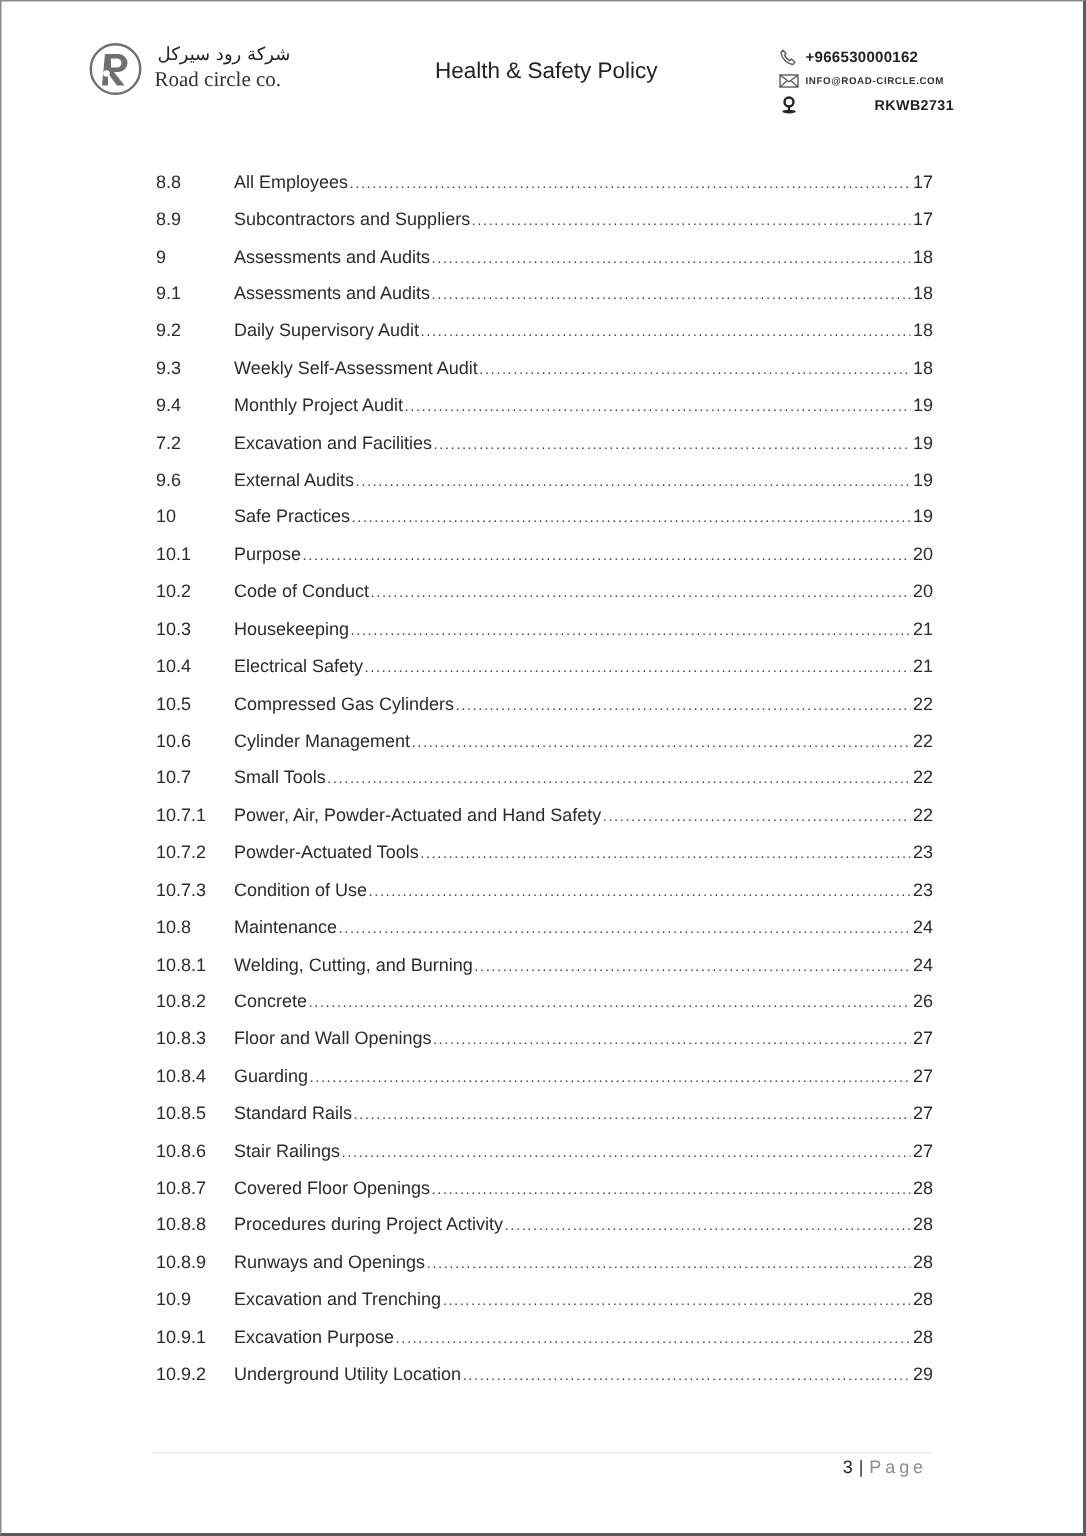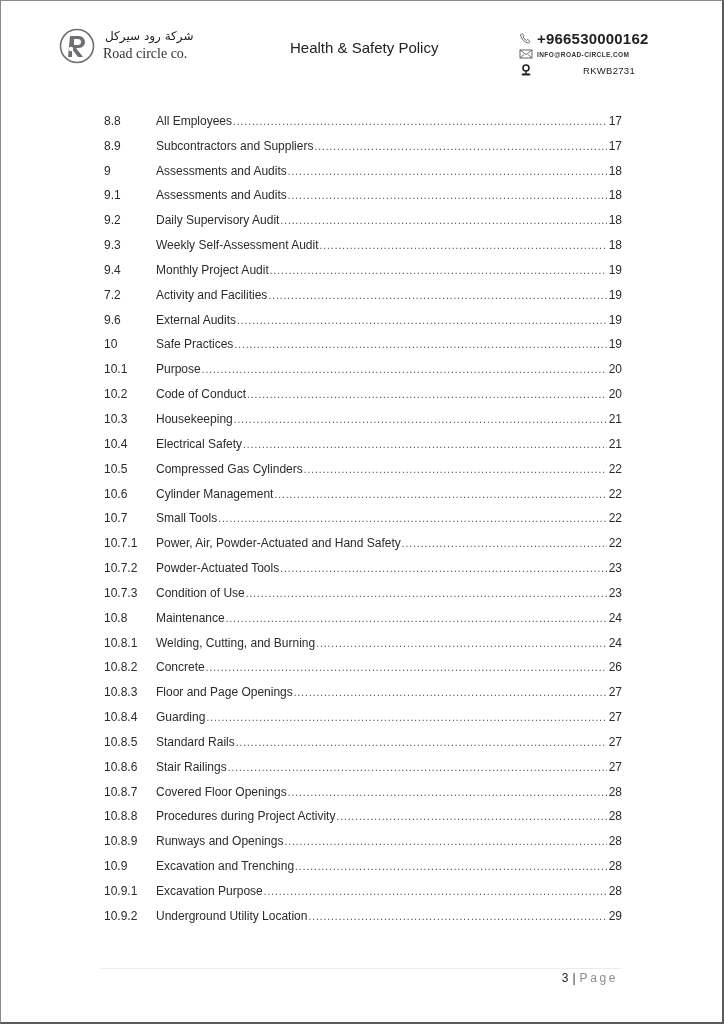--- a/index.html
+++ b/index.html
@@ -19,23 +19,23 @@
   .logo-mark { position: absolute; left: 0; top: 0; width: 36px; height: 36px; }
   .logo-ar { position: absolute; left: 46px; top: 1px; font-size: 12px; color: #222; direction: rtl; font-family: "DejaVu Sans", sans-serif; }
   .logo-en { position: absolute; left: 44px; top: 18px; font-size: 14px; color: #333; font-family: "Liberation Serif", serif; white-space: nowrap; }
   .doc-title {
     position: absolute; left: 289px; top: 38px;
     font-family: Liberation Sans, sans-serif; font-size: 15px; color: #222;
   }
   .contact { position: absolute; left: 518px; top: 29px; }
   .contact-row { display: flex; align-items: center; height: 16px; }
   .contact-row .ic { width: 14px; height: 12px; margin-right: 4px; display: inline-block; }
-  .c-phone { font-size: 15px; font-weight: bold; color: #222; letter-spacing: .2px; }
+  .c-phone { font-size: 10px; font-weight: bold; color: #222; letter-spacing: .2px; }
   .c-email { font-size: 6.5px; font-weight: bold; color: #333; letter-spacing: .4px; }
-  .c-id { font-size: 9.5px; font-weight: normal; color: #222; letter-spacing: .3px; padding-left: 46px; }
+  .c-id { font-size: 9.5px; font-weight: bold; color: #222; letter-spacing: .3px; padding-left: 46px; }
 
   
   .toc { position: absolute; left: 103px; top: 102px; width: 518px; }
   .toc-row {
     height: 24.85px; display: flex; align-items: flex-end;
     font-family: "Liberation Sans", sans-serif; font-size: 12px; color: #2b2b2b;
     cursor: pointer;
   }
   .toc-num { width: 52px; flex: none; }
   .toc-title { flex: none; white-space: nowrap; }
@@ -136,21 +136,21 @@
         <span class="toc-page">18</span>
       </div>
       <div class="toc-row">
         <span class="toc-num">9.4</span>
         <span class="toc-title">Monthly Project Audit</span>
         <span class="toc-dots"></span>
         <span class="toc-page">19</span>
       </div>
       <div class="toc-row">
         <span class="toc-num">7.2</span>
-        <span class="toc-title">Activity and Facilities</span>
+        <span class="toc-title">Excavation and Facilities</span>
         <span class="toc-dots"></span>
         <span class="toc-page">19</span>
       </div>
       <div class="toc-row">
         <span class="toc-num">9.6</span>
         <span class="toc-title">External Audits</span>
         <span class="toc-dots"></span>
         <span class="toc-page">19</span>
       </div>
       <div class="toc-row">
@@ -232,21 +232,21 @@
         <span class="toc-page">24</span>
       </div>
       <div class="toc-row">
         <span class="toc-num">10.8.2</span>
         <span class="toc-title">Concrete</span>
         <span class="toc-dots"></span>
         <span class="toc-page">26</span>
       </div>
       <div class="toc-row">
         <span class="toc-num">10.8.3</span>
-        <span class="toc-title">Floor and Page Openings</span>
+        <span class="toc-title">Floor and Wall Openings</span>
         <span class="toc-dots"></span>
         <span class="toc-page">27</span>
       </div>
       <div class="toc-row">
         <span class="toc-num">10.8.4</span>
         <span class="toc-title">Guarding</span>
         <span class="toc-dots"></span>
         <span class="toc-page">27</span>
       </div>
       <div class="toc-row">

